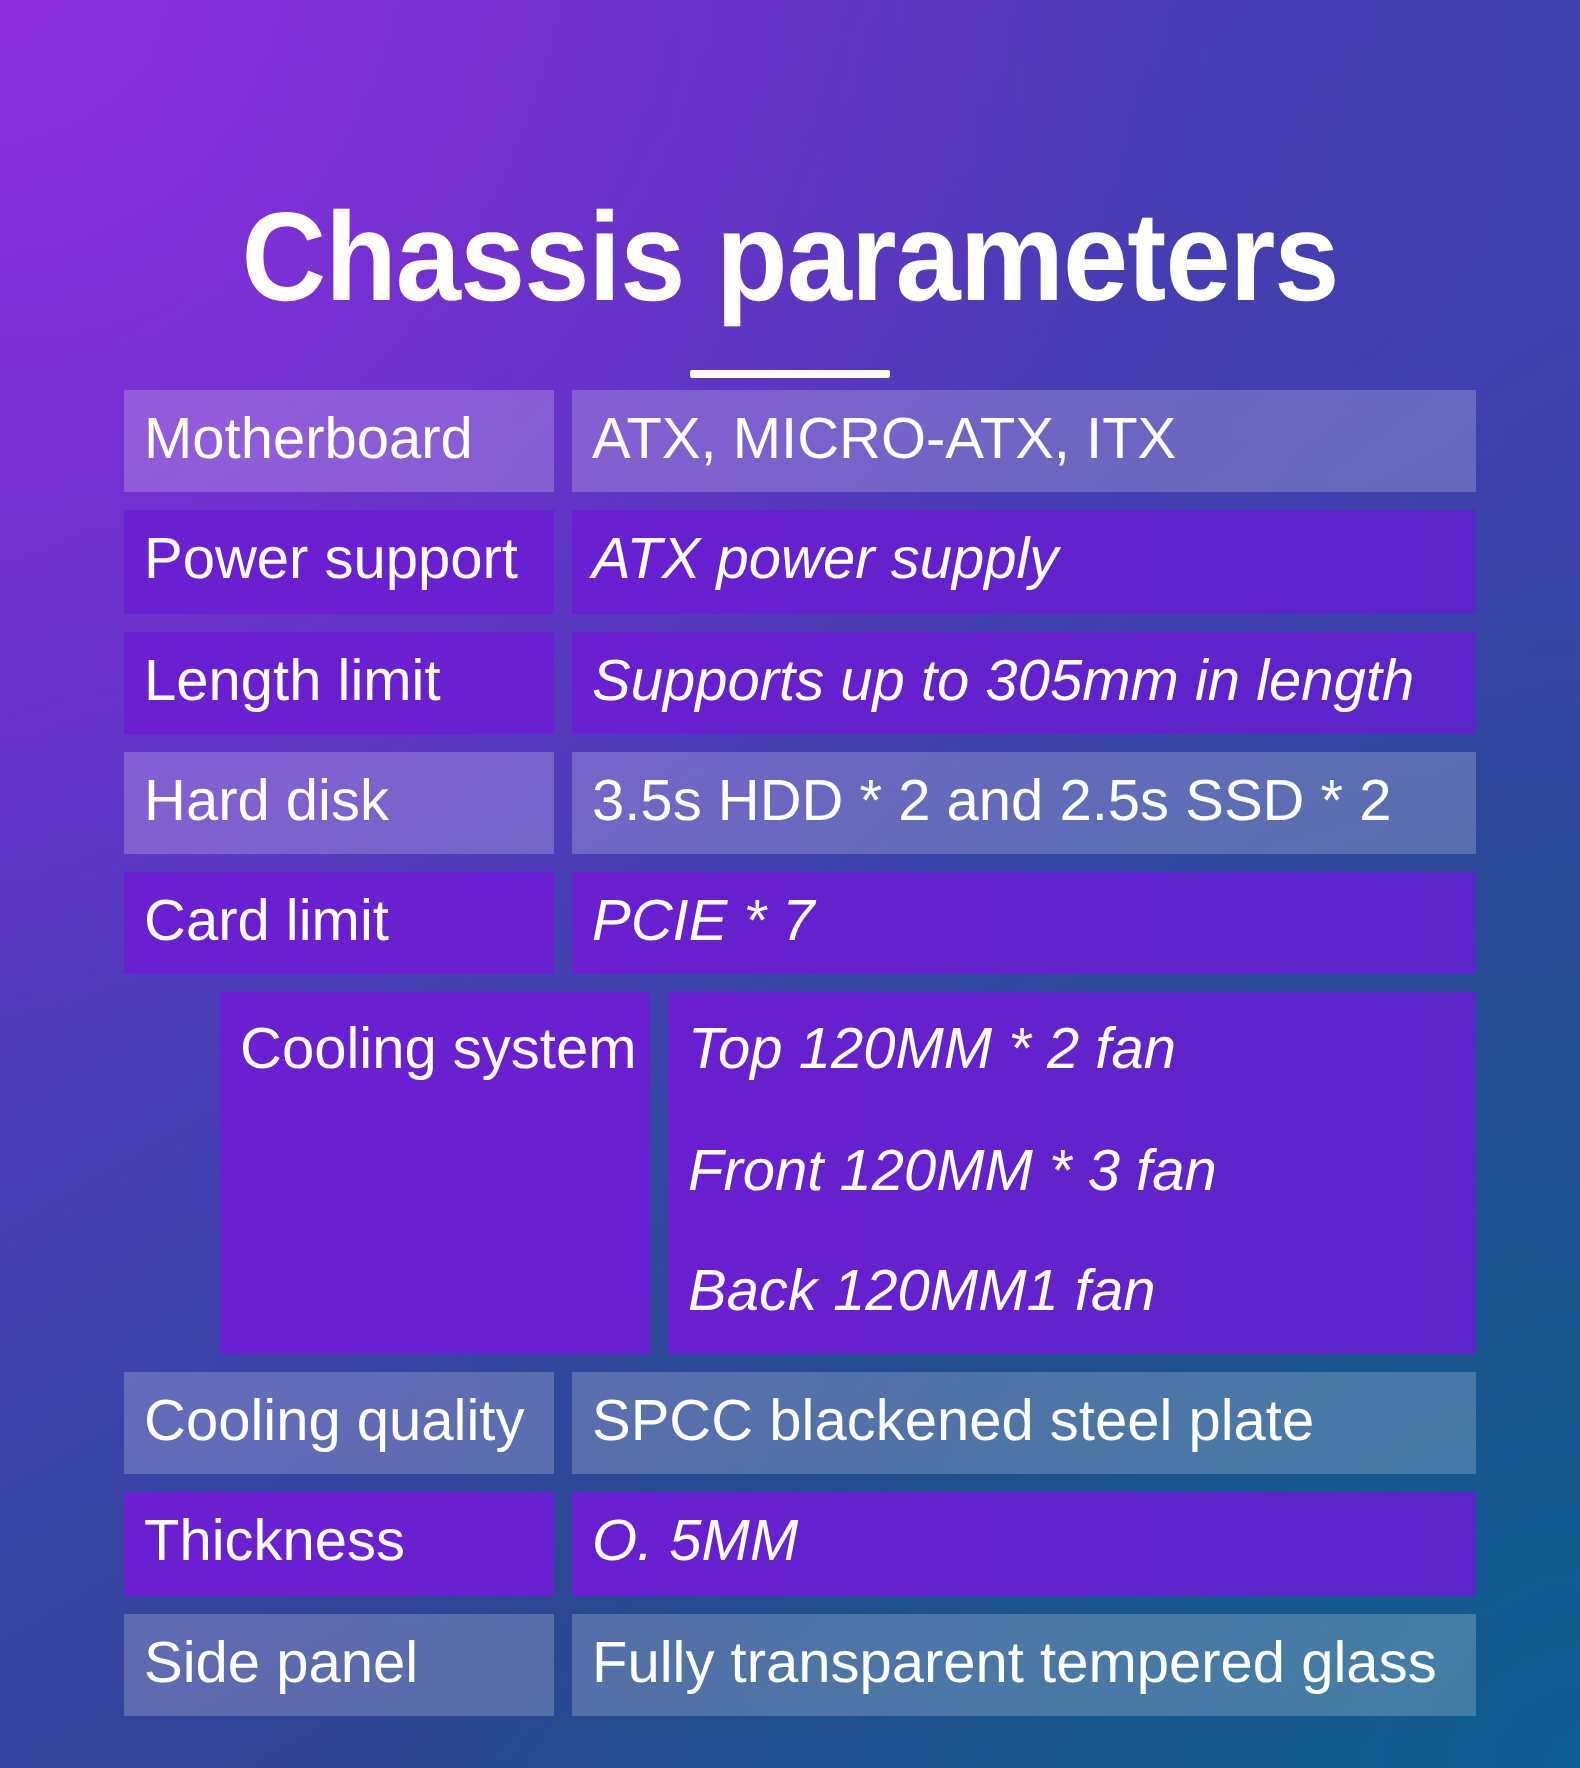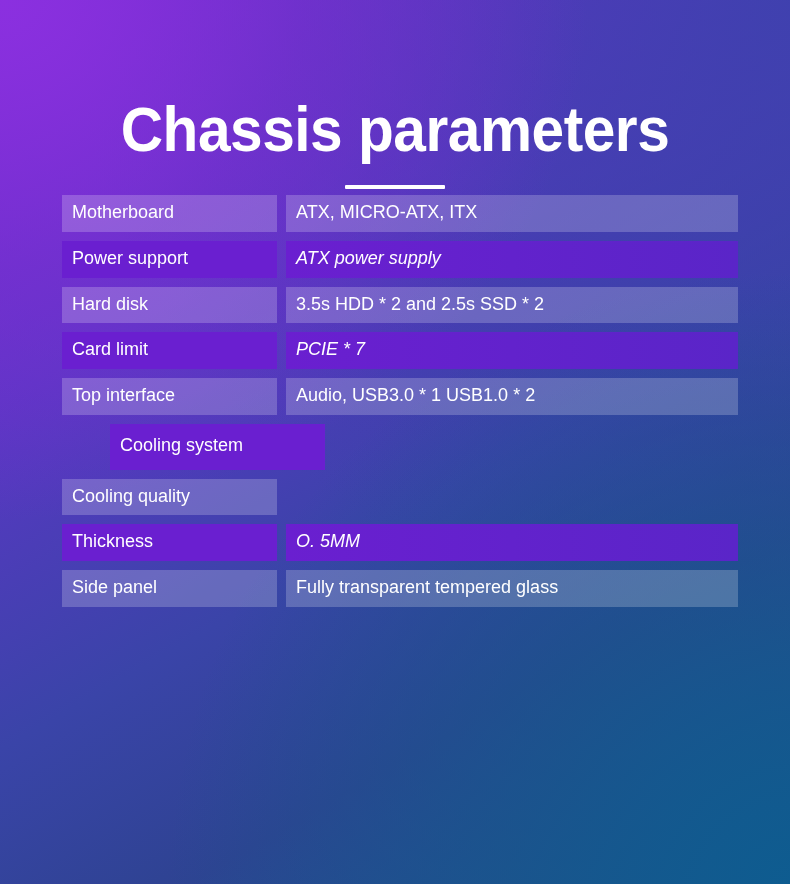--- a/index.html
+++ b/index.html
@@ -64,21 +64,21 @@
   .spec-row {
     display: flex;
     align-items: stretch;
     margin-bottom: 9px;
   }
   .spec-row:last-child {
     margin-bottom: 0;
   }
   .cell {
     color: #ffffff;
-    font-size: 18px;
+    font-size: 29px;
     line-height: 1.32;
     display: flex;
     flex-direction: column;
     justify-content: center;
     padding: 6px 0 7px 10px;
     box-sizing: border-box;
     overflow: hidden;
     white-space: nowrap;
   }
   .cell-label {
@@ -134,37 +134,43 @@
   <div id="spec-table">
 
   <div class="spec-row tone-light">
         <div class="cell cell-label">Motherboard</div>
         <div class="cell cell-value">ATX, MICRO-ATX, ITX</div>
       </div>
       <div class="spec-row tone-solid">
         <div class="cell cell-label">Power support</div>
         <div class="cell cell-value">ATX power supply</div>
       </div>
+      <div class="spec-row tone-solid">
+        <div class="cell cell-label">Length limit</div>
+        <div class="cell cell-value">Supports up to 305mm in length</div>
+      </div>
       <div class="spec-row tone-light">
         <div class="cell cell-label">Hard disk</div>
         <div class="cell cell-value">3.5s HDD * 2 and 2.5s SSD * 2</div>
       </div>
       <div class="spec-row tone-solid">
         <div class="cell cell-label">Card limit</div>
         <div class="cell cell-value">PCIE * 7</div>
       </div>
-      <div class="spec-row tone-light">
-        <div class="cell cell-label">Top interface</div>
-        <div class="cell cell-value">Audio, USB3.0 * 1 USB1.0 * 2</div>
-      </div>
       <div class="spec-row tone-solid row-cooling">
         <div class="cell cell-label">Cooling system</div>
+        <div class="cell cell-value">
+          <span class="vline">Top 120MM * 2 fan</span>
+          <span class="vline">Front 120MM * 3 fan</span>
+          <span class="vline">Back 120MM1 fan</span>
+        </div>
       </div>
       <div class="spec-row tone-light">
         <div class="cell cell-label">Cooling quality</div>
+        <div class="cell cell-value">SPCC blackened steel plate</div>
       </div>
       <div class="spec-row tone-solid">
         <div class="cell cell-label">Thickness</div>
         <div class="cell cell-value">O. 5MM</div>
       </div>
       <div class="spec-row tone-light">
         <div class="cell cell-label">Side panel</div>
         <div class="cell cell-value">Fully transparent tempered glass</div>
       </div>
     </div>

